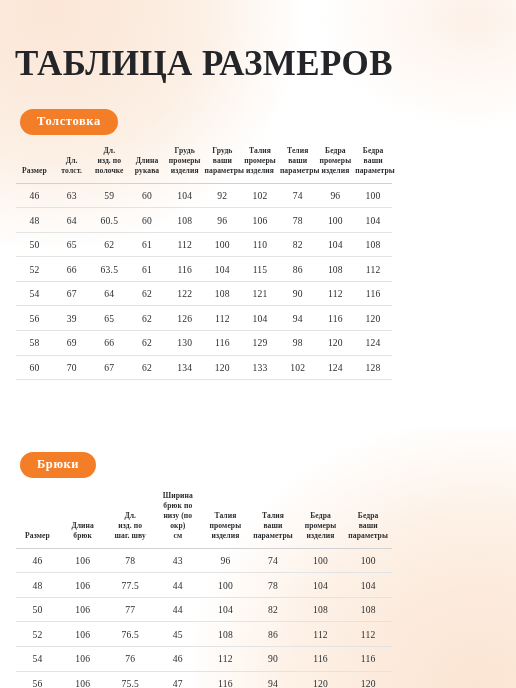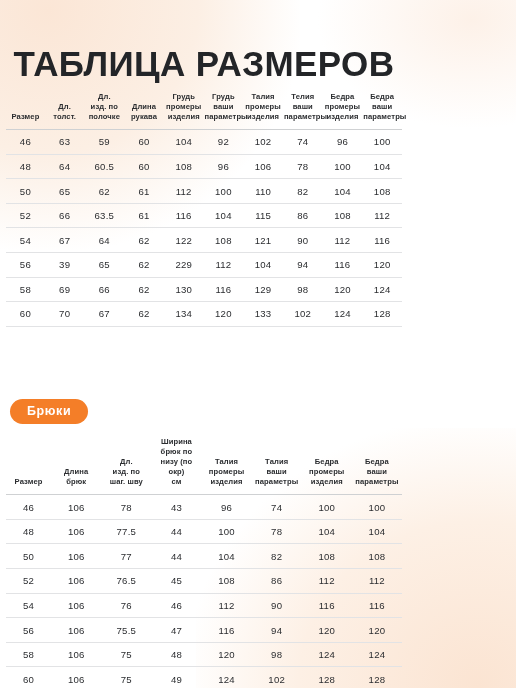--- a/index.html
+++ b/index.html
@@ -24,21 +24,21 @@
     position:absolute; right:-150px; bottom:-170px;
     width:470px; height:430px;
     background:radial-gradient(ellipse at 60% 60%, #fbe4d2 0%, #fdf0e5 45%, rgba(255,255,255,0) 74%);
   }
   .bg-tr {
     position:absolute; right:-60px; top:-90px;
     width:260px; height:220px;
     background:radial-gradient(ellipse at 60% 50%, #fdf1e8 0%, rgba(255,255,255,0) 70%);
   }
 
-  .page { position:relative; z-index:1; width:408px; height:688px; padding:0 4px; }
+  .page { position:relative; z-index:1; width:408px; height:688px; padding:0 14px;font-family:Liberation Serif, serif; }
 
   .title {
     font-size:35px;
     font-weight:bold;
     letter-spacing:0.4px;
     color:#232528;
     text-align:center;
     padding-top:46px;
     line-height:1;
     white-space:nowrap;
@@ -98,20 +98,23 @@
 <div class="bg-wrap">
   <div class="bg-tl"></div>
   <div class="bg-tr"></div>
   <div class="bg-br"></div>
 </div>
 
 <div class="page">
 
   <h1 class="title">ТАБЛИЦА РАЗМЕРОВ</h1>
 
+  <div class="badge-row">
+    <span class="badge">Толстовка</span>
+  </div>
   <div class="tbl-wrap t1">
     <table>
       <colgroup>
         <col class="c0">
           <col class="cN">
           <col class="cN">
           <col class="cN">
           <col class="cN">
         <col class="cN">
           <col class="cN">
@@ -192,21 +195,21 @@
             <td>121</td>
             <td>90</td>
             <td>112</td>
             <td>116</td>
           </tr>
           <tr>
             <td>56</td>
             <td>39</td>
             <td>65</td>
             <td>62</td>
-            <td>229</td>
+            <td>126</td>
             <td>112</td>
             <td>104</td>
             <td>94</td>
             <td>116</td>
             <td>120</td>
           </tr>
           <tr>
             <td>58</td>
             <td>69</td>
             <td>66</td>

